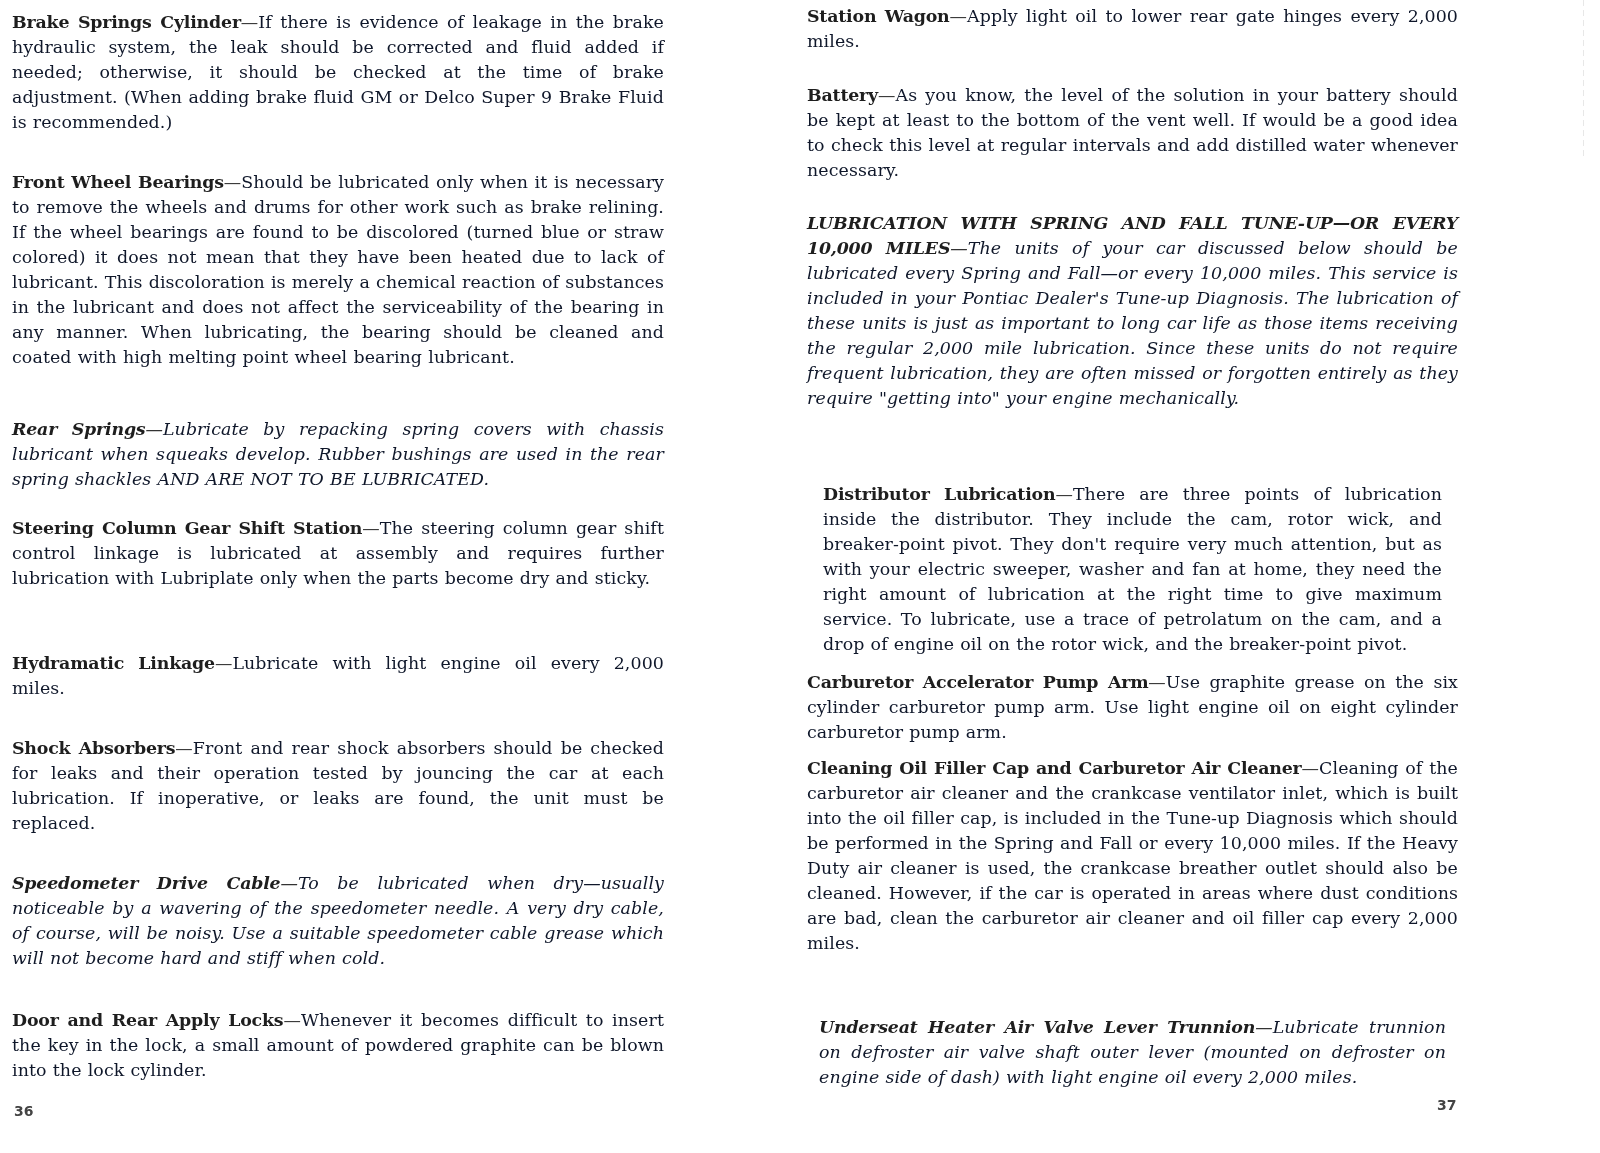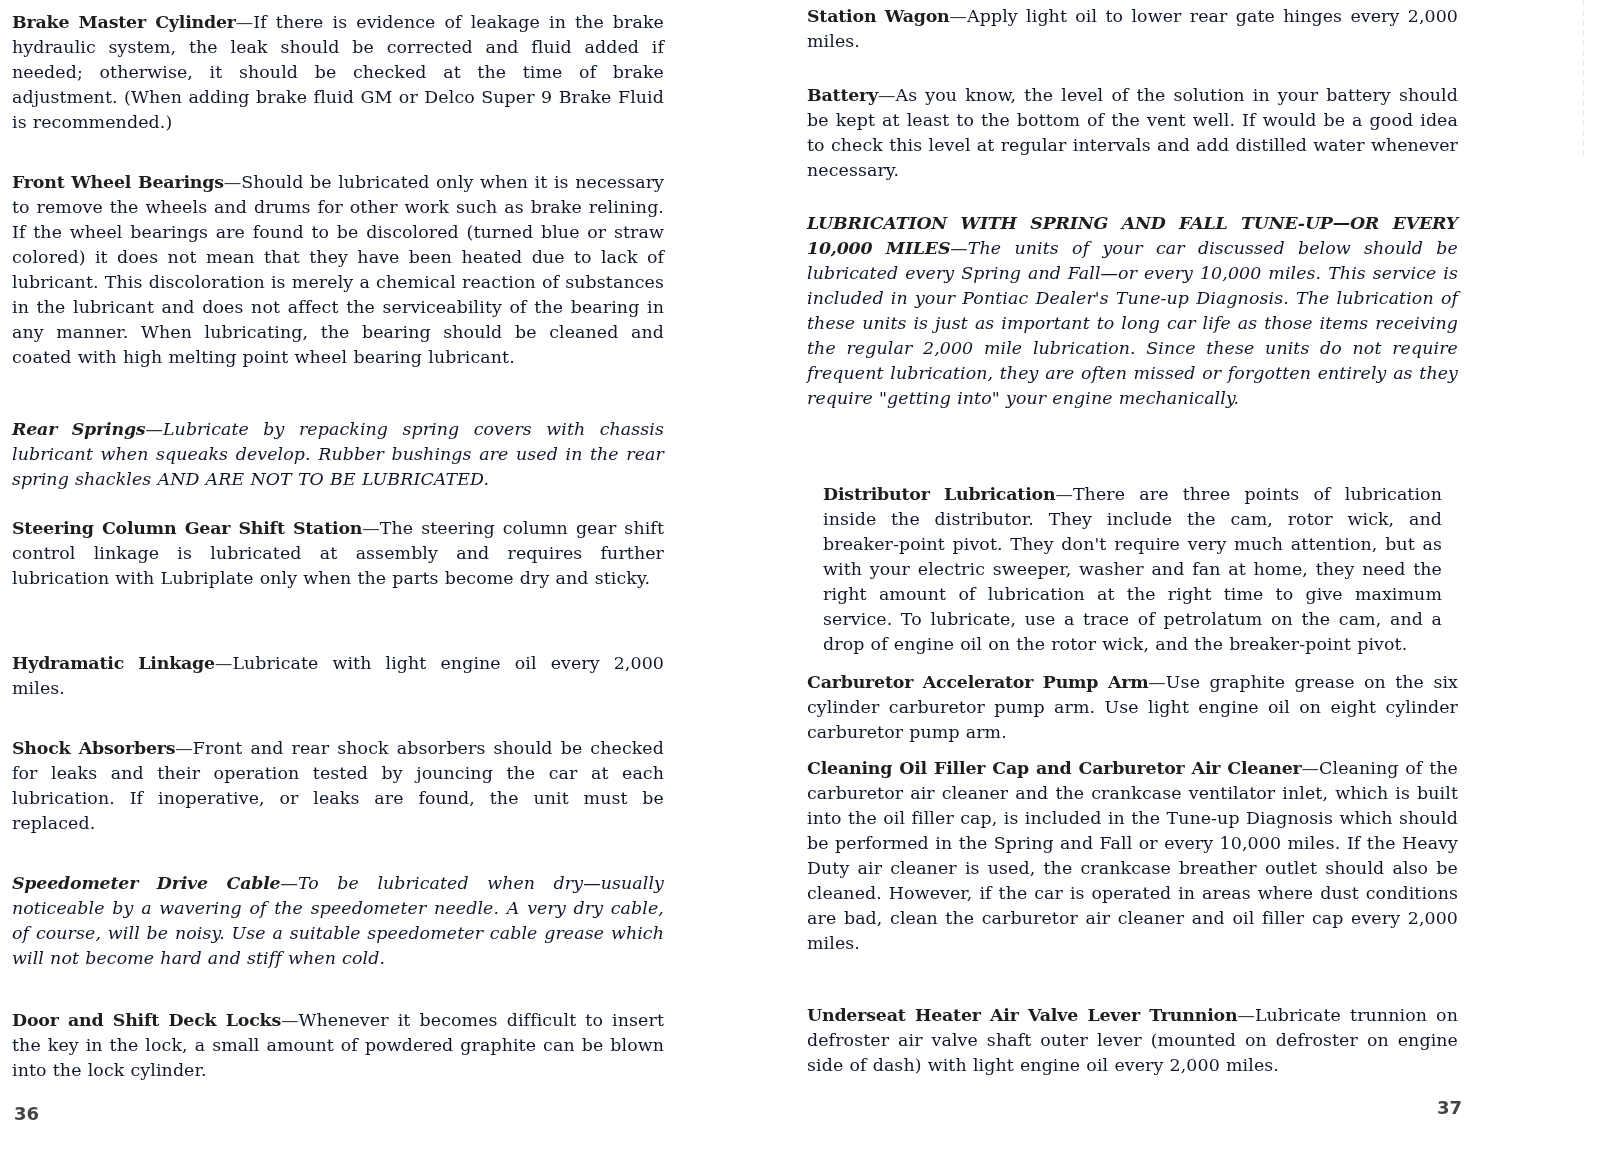--- a/index.html
+++ b/index.html
@@ -56,21 +56,21 @@
       color: #0f172a;
     }
     .caps-title {
       font-weight: bold;
       color: #1e1e1e;
       letter-spacing: 0.3px;
     }
     .page-number {
       position: absolute;
       font-family: "DejaVu Sans", "Liberation Sans", sans-serif;
-      font-size: 18px;
+      font-size: 14px;
       font-weight: bold;
       color: #444;
     }
     .edge-line {
       position: absolute;
       left: 1583px;
       top: 0;
       width: 1px;
       height: 160px;
       background: repeating-linear-gradient(to bottom, #d8d8d8 0 6px, transparent 6px 10px);
@@ -78,21 +78,21 @@
     }
   </style>
 </head>
 <body>
 
 <div class="spread">
 
   <div class="page page-left">
 
     <p class="entry" style="top:10px; margin:0;">
-      <span class="title">Brake Master Cylinder</span><span class="dash">—</span><span class="body">If there is evidence of leakage in the brake hydraulic system, the leak should be corrected and fluid added if needed; otherwise, it should be checked at the time of brake adjustment. (When adding brake fluid GM or Delco Super 9 Brake Fluid is recommended.)</span>
+      <span class="title">Brake Springs Cylinder</span><span class="dash">—</span><span class="body">If there is evidence of leakage in the brake hydraulic system, the leak should be corrected and fluid added if needed; otherwise, it should be checked at the time of brake adjustment. (When adding brake fluid GM or Delco Super 9 Brake Fluid is recommended.)</span>
     </p>
 
     <p class="entry" style="top:170px; margin:0;">
       <span class="title">Front Wheel Bearings</span><span class="dash">—</span><span class="body">Should be lubricated only when it is necessary to remove the wheels and drums for other work such as brake relining. If the wheel bearings are found to be discolored (turned blue or straw colored) it does not mean that they have been heated due to lack of lubricant. This discoloration is merely a chemical reaction of substances in the lubricant and does not affect the serviceability of the bearing in any manner. When lubricating, the bearing should be cleaned and coated with high melting point wheel bearing lubricant.</span>
     </p>
 
     <p class="entry" style="top:417px; margin:0;font-style:italic;">
       <span class="title">Rear Springs</span><span class="dash">—</span><span class="body">Lubricate by repacking spring covers with chassis lubricant when squeaks develop. Rubber bushings are used in the rear spring shackles AND ARE NOT TO BE LUBRICATED.</span>
     </p>
 
@@ -106,21 +106,21 @@
 
     <p class="entry" style="top:736px; margin:0;">
       <span class="title">Shock Absorbers</span><span class="dash">—</span><span class="body">Front and rear shock absorbers should be checked for leaks and their operation tested by jouncing the car at each lubrication. If inoperative, or leaks are found, the unit must be replaced.</span>
     </p>
 
     <p class="entry" style="top:871px; margin:0;font-style:italic;">
       <span class="title">Speedometer Drive Cable</span><span class="dash">—</span><span class="body">To be lubricated when dry—usually noticeable by a wavering of the speedometer needle. A very dry cable, of course, will be noisy. Use a suitable speedometer cable grease which will not become hard and stiff when cold.</span>
     </p>
 
     <p class="entry" style="top:1008px; margin:0;">
-      <span class="title">Door and Shift Deck Locks</span><span class="dash">—</span><span class="body">Whenever it becomes difficult to insert the key in the lock, a small amount of powdered graphite can be blown into the lock cylinder.</span>
+      <span class="title">Door and Rear Apply Locks</span><span class="dash">—</span><span class="body">Whenever it becomes difficult to insert the key in the lock, a small amount of powdered graphite can be blown into the lock cylinder.</span>
     </p>
 
     <div class="page-number" style="left:2px; top:1103px;">36</div>
   </div>
 
   <div class="page page-right">
 
     <p class="entry" style="top:4px; margin:0;">
       <span class="title">Station Wagon</span><span class="dash">—</span><span class="body">Apply light oil to lower rear gate hinges every 2,000 miles.</span>
     </p>
@@ -138,21 +138,21 @@
     </p>
 
     <p class="entry" style="top:670px; margin:0;">
       <span class="title">Carburetor Accelerator Pump Arm</span><span class="dash">—</span><span class="body">Use graphite grease on the six cylinder carburetor pump arm. Use light engine oil on eight cylinder carburetor pump arm.</span>
     </p>
 
     <p class="entry" style="top:756px; margin:0;">
       <span class="title">Cleaning Oil Filler Cap and Carburetor Air Cleaner</span><span class="dash">—</span><span class="body">Cleaning of the carburetor air cleaner and the crankcase ventilator inlet, which is built into the oil filler cap, is included in the Tune-up Diagnosis which should be performed in the Spring and Fall or every 10,000 miles. If the Heavy Duty air cleaner is used, the crankcase breather outlet should also be cleaned. However, if the car is operated in areas where dust conditions are bad, clean the carburetor air cleaner and oil filler cap every 2,000 miles.</span>
     </p>
 
-    <p class="entry" style="top:1003px; margin:0;">
+    <p class="entry" style="top:1003px; margin:12px;font-style:italic;">
       <span class="title">Underseat Heater Air Valve Lever Trunnion</span><span class="dash">—</span><span class="body">Lubricate trunnion on defroster air valve shaft outer lever (mounted on defroster on engine side of dash) with light engine oil every 2,000 miles.</span>
     </p>
 
     <div class="page-number" style="left:630px; top:1097px;">37</div>
   </div>
 
   <div class="edge-line"></div>
 </div>
 
 </body></html>

